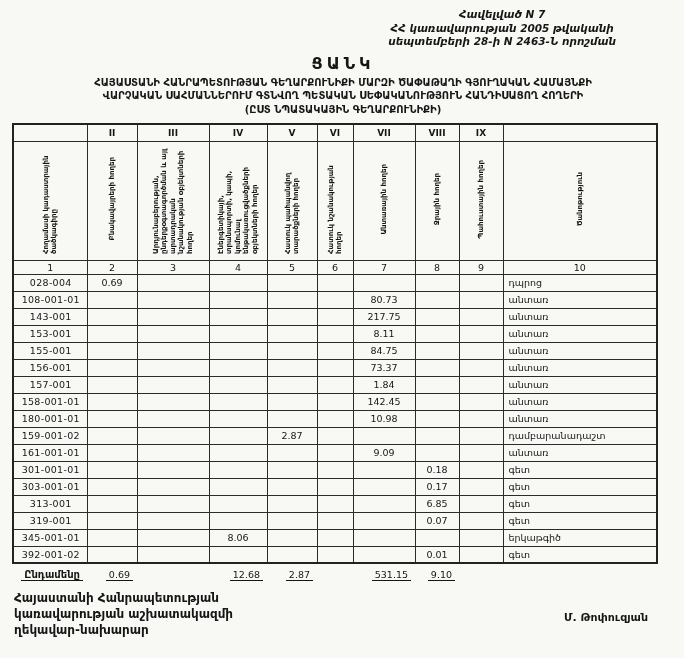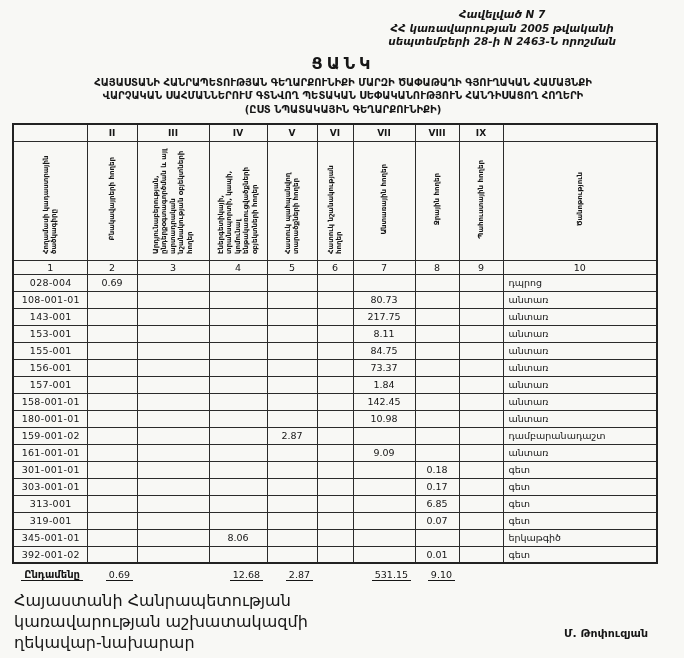--- a/index.html
+++ b/index.html
@@ -52,21 +52,21 @@
   table.totals td { border:none; height:16px;text-align:right; }
   .t-label { font-weight:600; font-size:10px; padding-left:6px; }
   .t-num { text-align:center; font-size:9.5px; }
   .u { border-bottom:1px solid #161616; padding:0 3px; display:inline-block; }
 
   
   .footer {
     display:flex; justify-content:space-between; align-items:flex-end;
     margin-top:8px; padding:0 26px 0 2px;
   }
-  .f-left { font-size:16px; font-weight:normal; line-height:1.3; }
+  .f-left { font-size:12px; font-weight:bold; line-height:1.3; }
   .f-right { font-size:11px; font-weight:bold; padding-bottom:14px; }
 </style>
 </head>
 <body>
 
 <div class="page">
 
   <div class="annex">
     <div>Հավելված N 7</div>
     <div>ՀՀ կառավարության 2005 թվականի</div>

